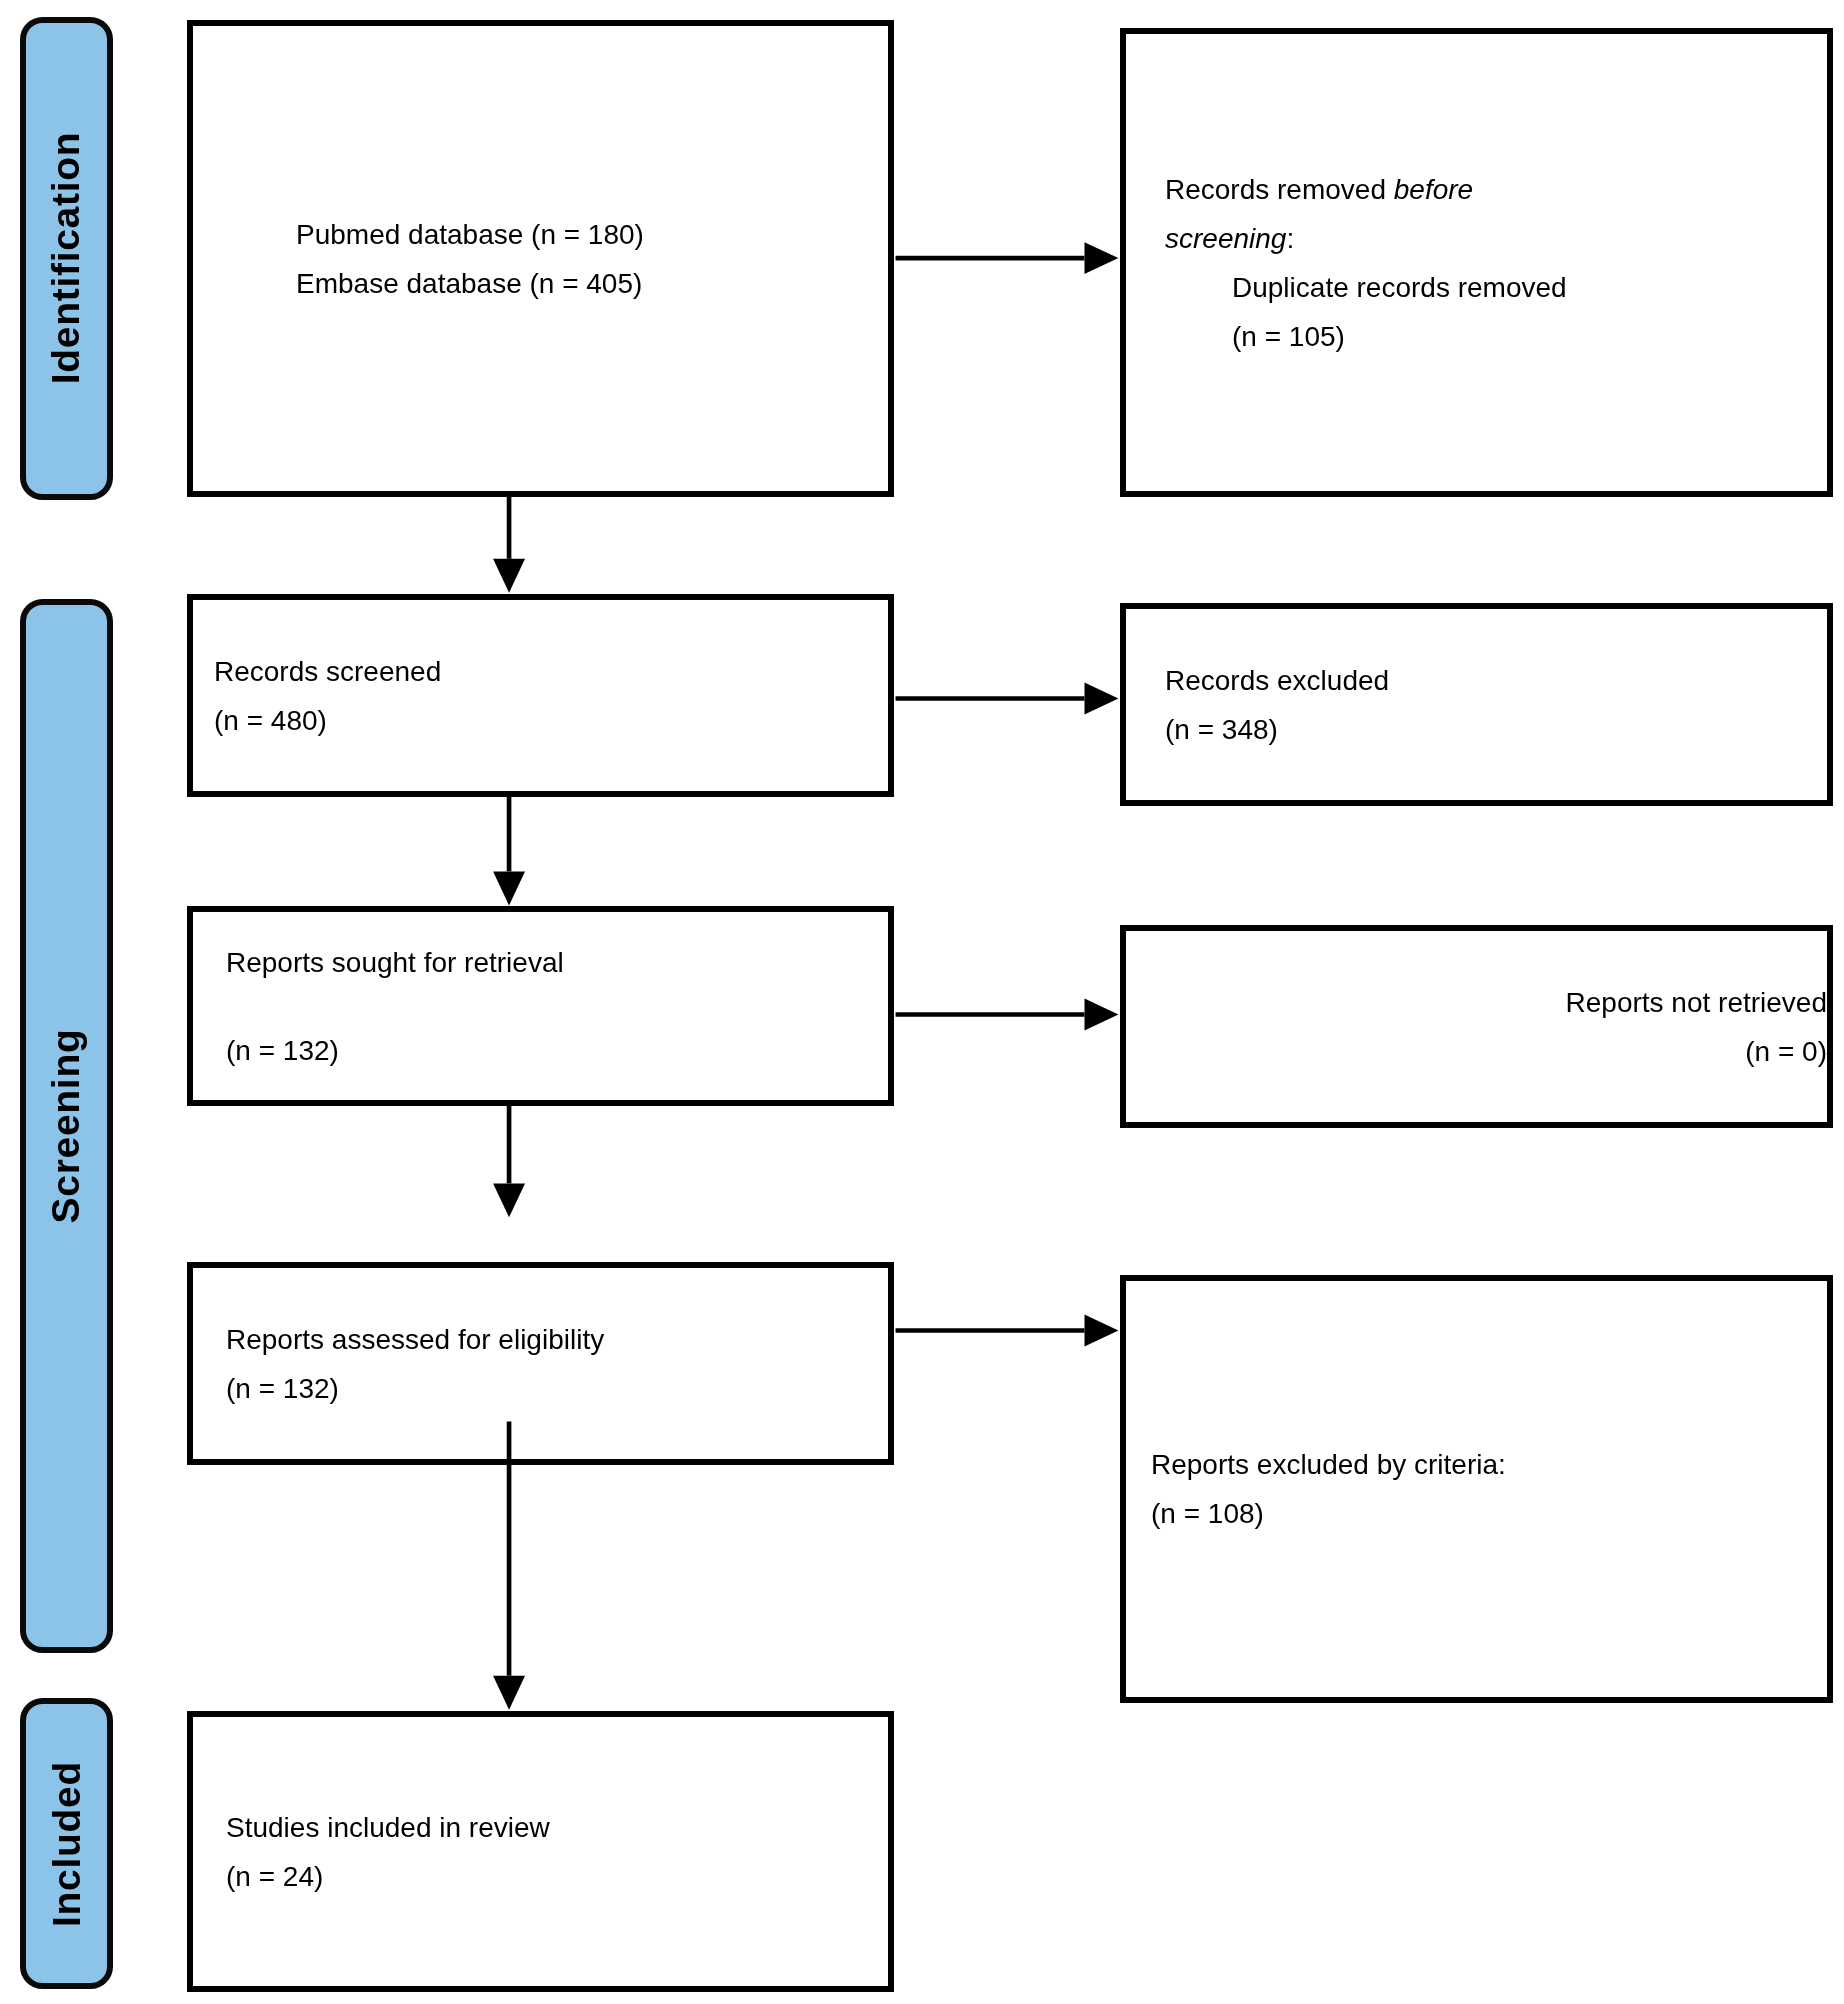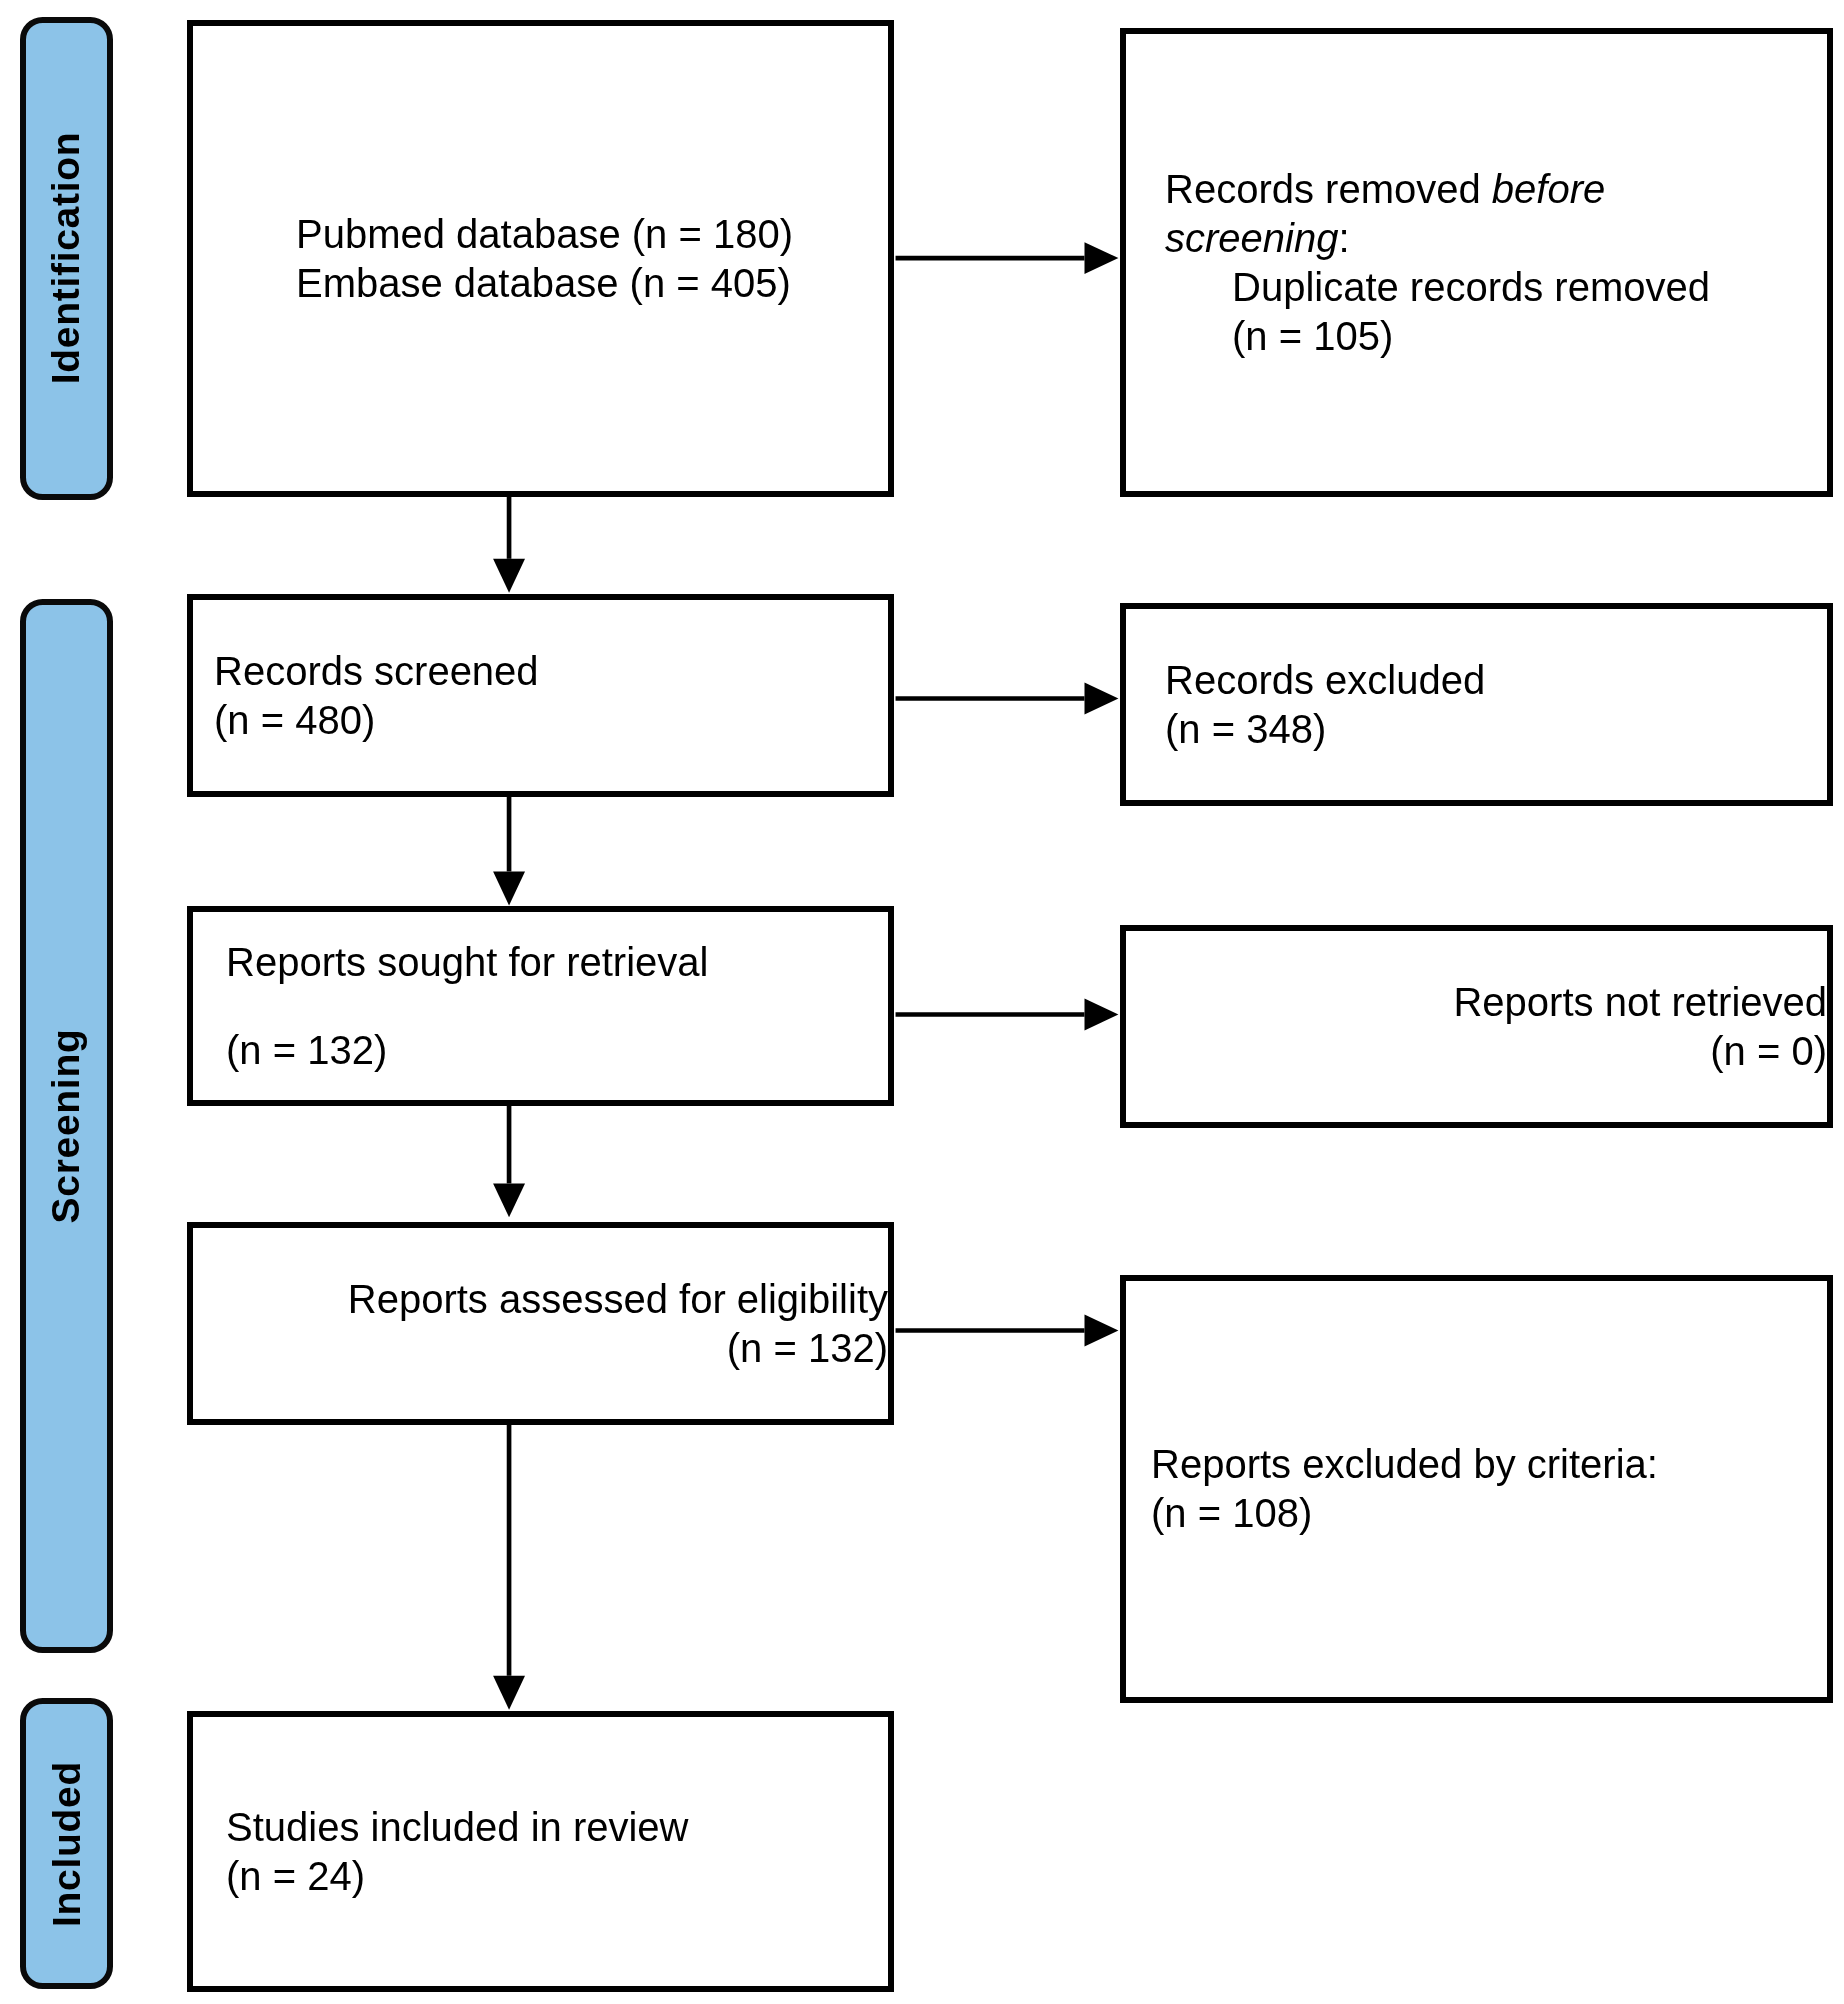--- a/index.html
+++ b/index.html
@@ -42,33 +42,33 @@
 
   
   .fbox {
     position: absolute;
     background: #ffffff;
     border: 6px solid #000000;
     box-sizing: border-box;
     display: flex;
     flex-direction: column;
     justify-content: center;
-    font-size: 40px;
+    font-size: 28px;
     line-height: 49px;
   }
   .col-left  { left: 187px;  width: 707px; }
   .col-right { left: 1120px; width: 713px; }
 
   #box-sources           { top: 20px;   height: 477px; padding-left: 103px; }
   #box-removed           { top: 28px;   height: 469px; padding-left: 39px; }
   #box-screened          { top: 594px;  height: 203px; padding-left: 21px; }
   #box-records-excluded  { top: 603px;  height: 203px; padding-left: 39px; }
   #box-sought            { top: 906px; height: 200px; padding-left: 33px; gap: 39px; }
   #box-not-retrieved     { top: 925px; height: 203px; padding-left: 21px; text-align: right; }
-  #box-assessed          { top: 1222px; height: 203px; padding-left: 33px; align-items: flex-end; }
+  #box-assessed          { top: 1262px; height: 203px; padding-left: 33px; }
   #box-excluded-criteria { top: 1275px; height: 428px; padding-left: 25px; }
   #box-included-review   { top: 1711px; height: 281px; padding-left: 33px; }
 
   .fbox .line { white-space: nowrap; }
   .fbox .indent { margin-left: 67px; }
   .it { font-style: italic; }
 
   
   #arrows {
     position: absolute;

